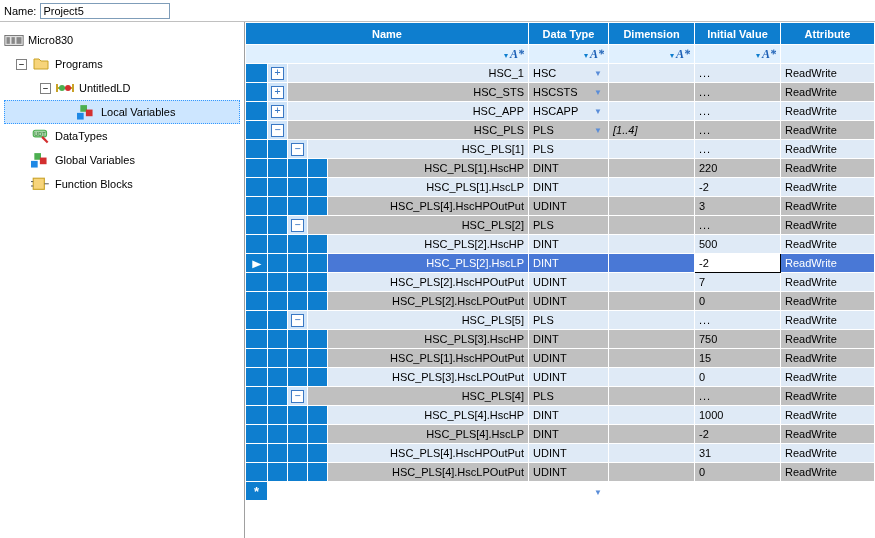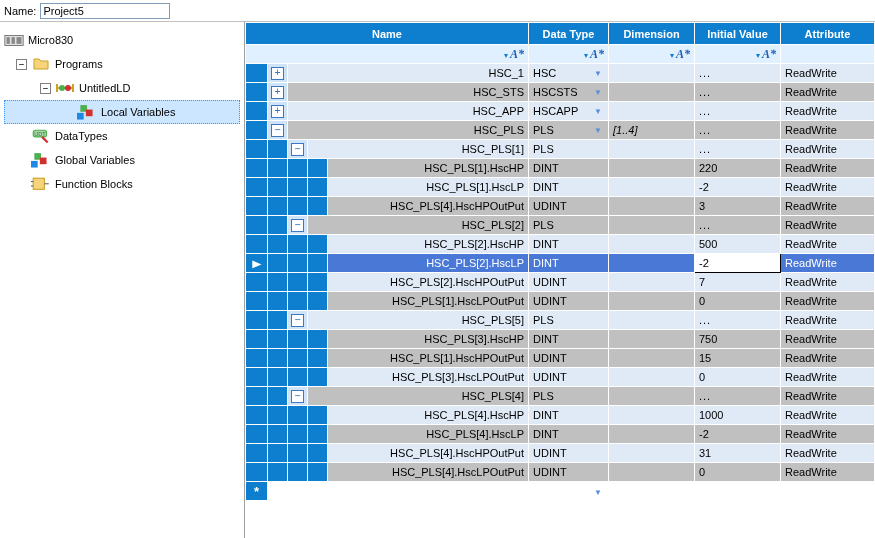--- a/index.html
+++ b/index.html
@@ -452,21 +452,21 @@
             <td class="col-type">UDINT</td>
             <td class="col-dim"></td>
             <td class="col-init">7</td>
             <td class="col-attr">ReadWrite</td>
           </tr>
           <tr class="row-alt1">
             <td class="col-gutter" style="background: rgb(14, 126, 207);"></td>
             <td class="cell-expand-empty" style="padding: 0px; text-align: center; background: rgb(14, 126, 207);"></td>
             <td class="cell-expand-empty" style="padding: 0px; text-align: center; background: rgb(14, 126, 207);"></td>
             <td class="cell-expand-empty" style="padding: 0px; text-align: center; background: rgb(14, 126, 207);"></td>
-            <td class="col-name">HSC_PLS[1].HscLPOutPut</td>
+            <td class="col-name">HSC_PLS[2].HscLPOutPut</td>
             <td class="col-type">UDINT</td>
             <td class="col-dim"></td>
             <td class="col-init">0</td>
             <td class="col-attr">ReadWrite</td>
           </tr>
           <tr class="row-alt0">
             <td class="col-gutter" style="background: rgb(14, 126, 207);"></td>
             <td class="cell-expand-empty" style="padding: 0px; text-align: center; background: rgb(14, 126, 207);"></td>
             <td class="cell-expand-box" style="padding: 0px; text-align: center; background: rgb(207, 228, 249);"><span class="expand-box-cell">−</span></td>
             <td colspan="2" class="col-name">HSC_PLS[5]</td>

